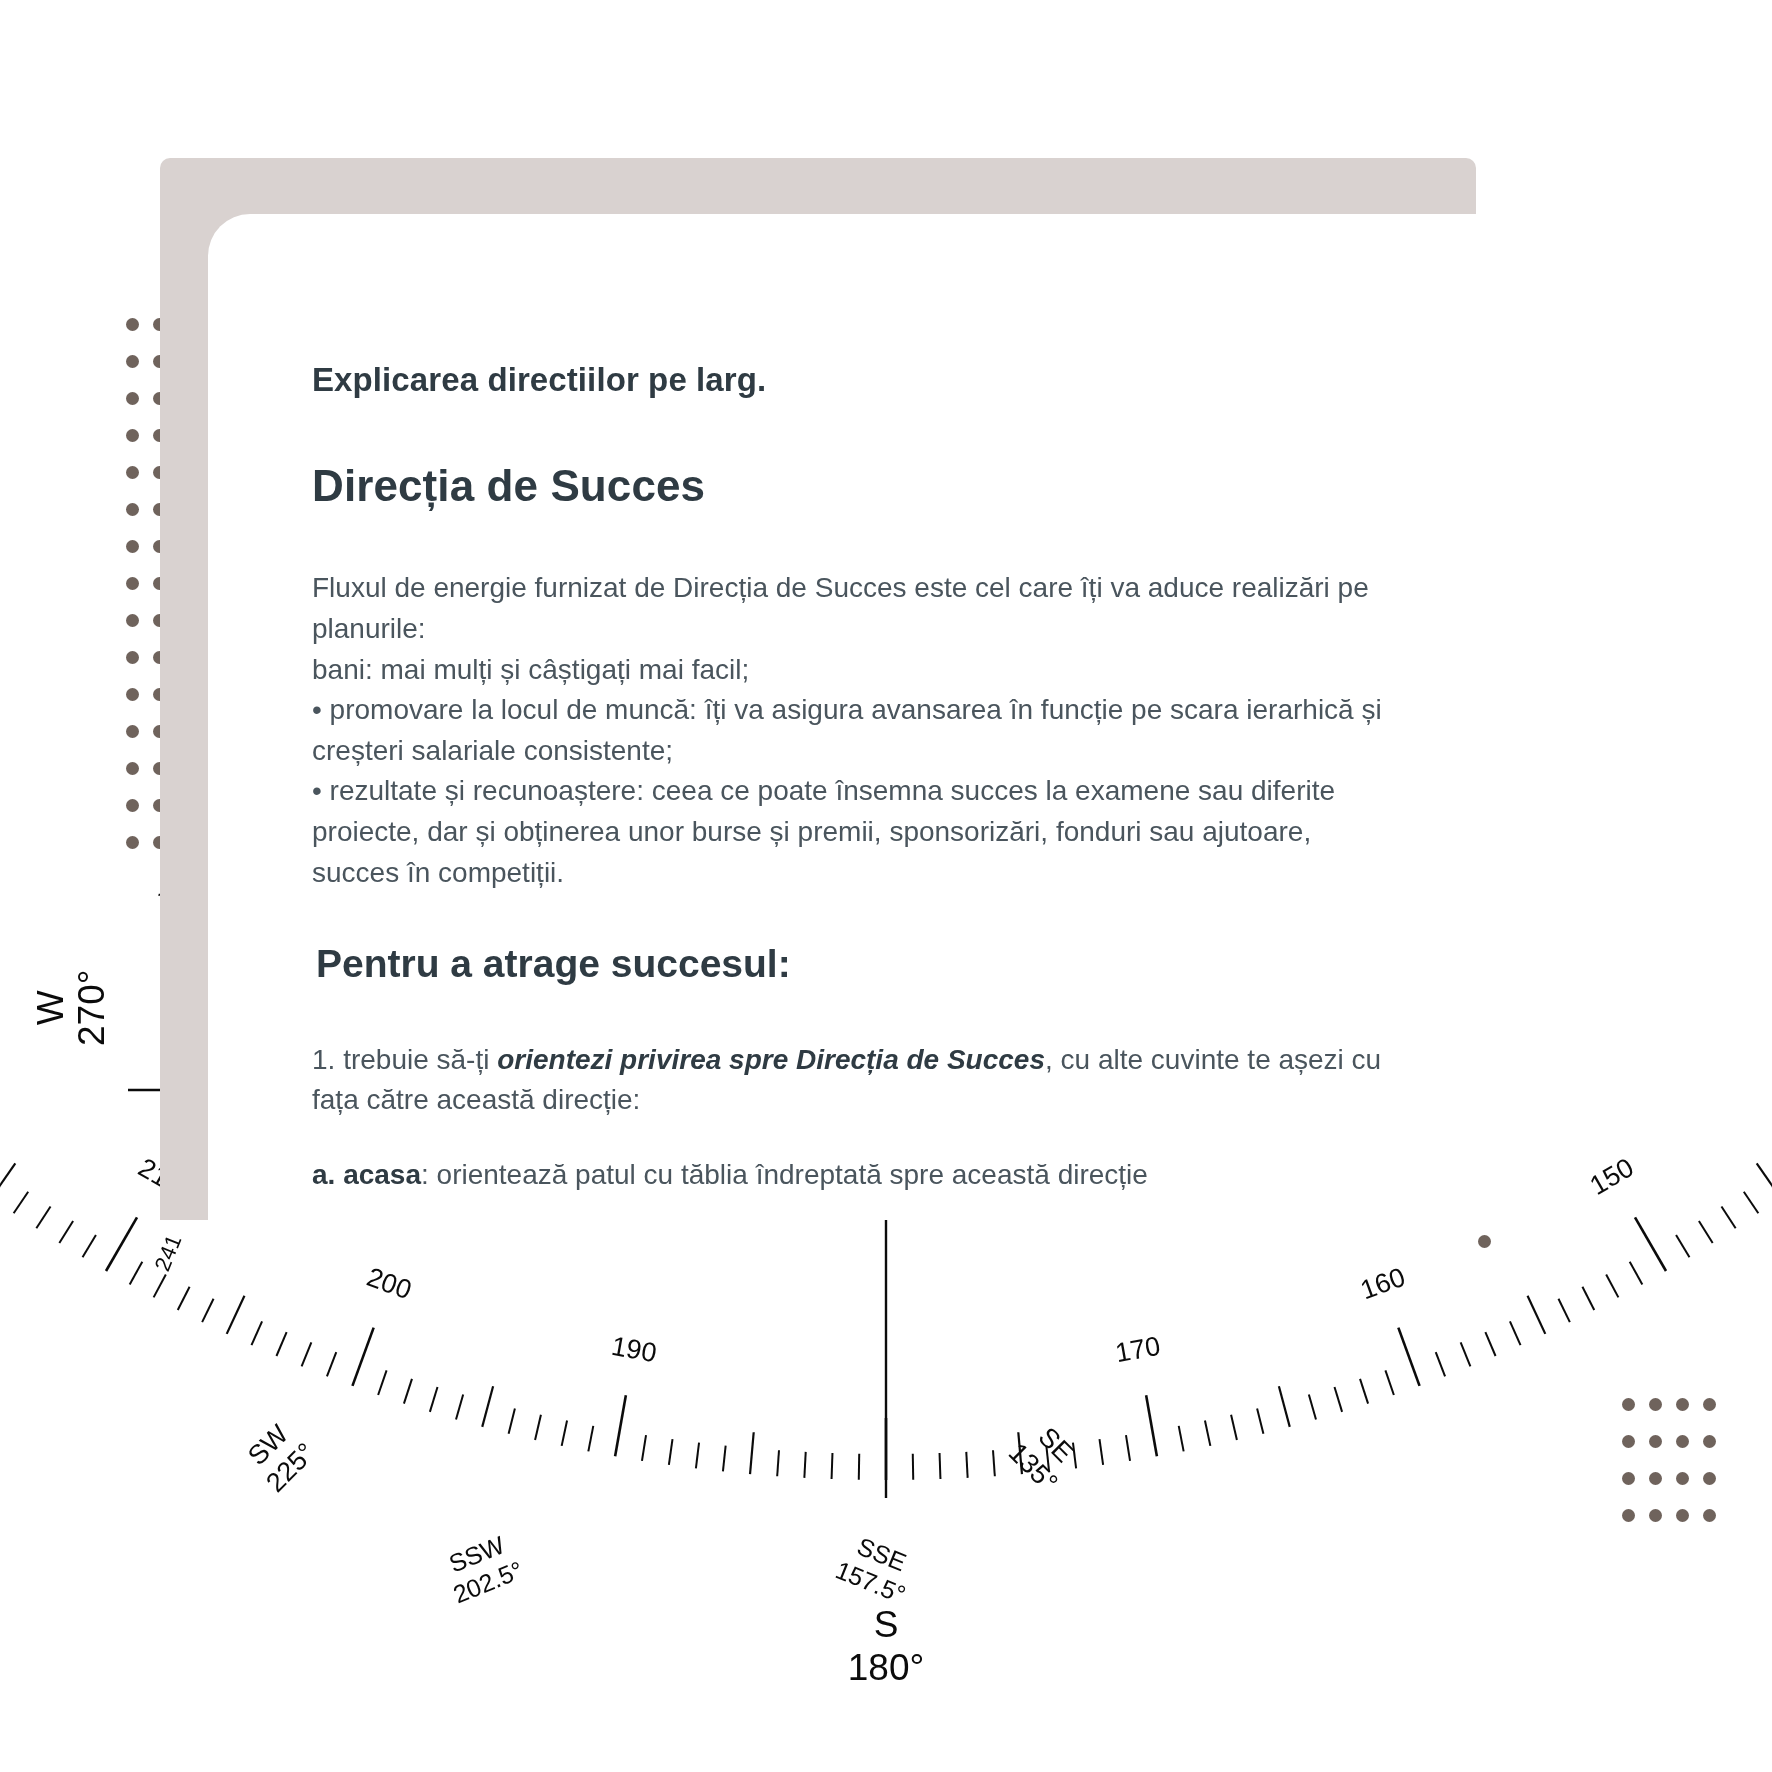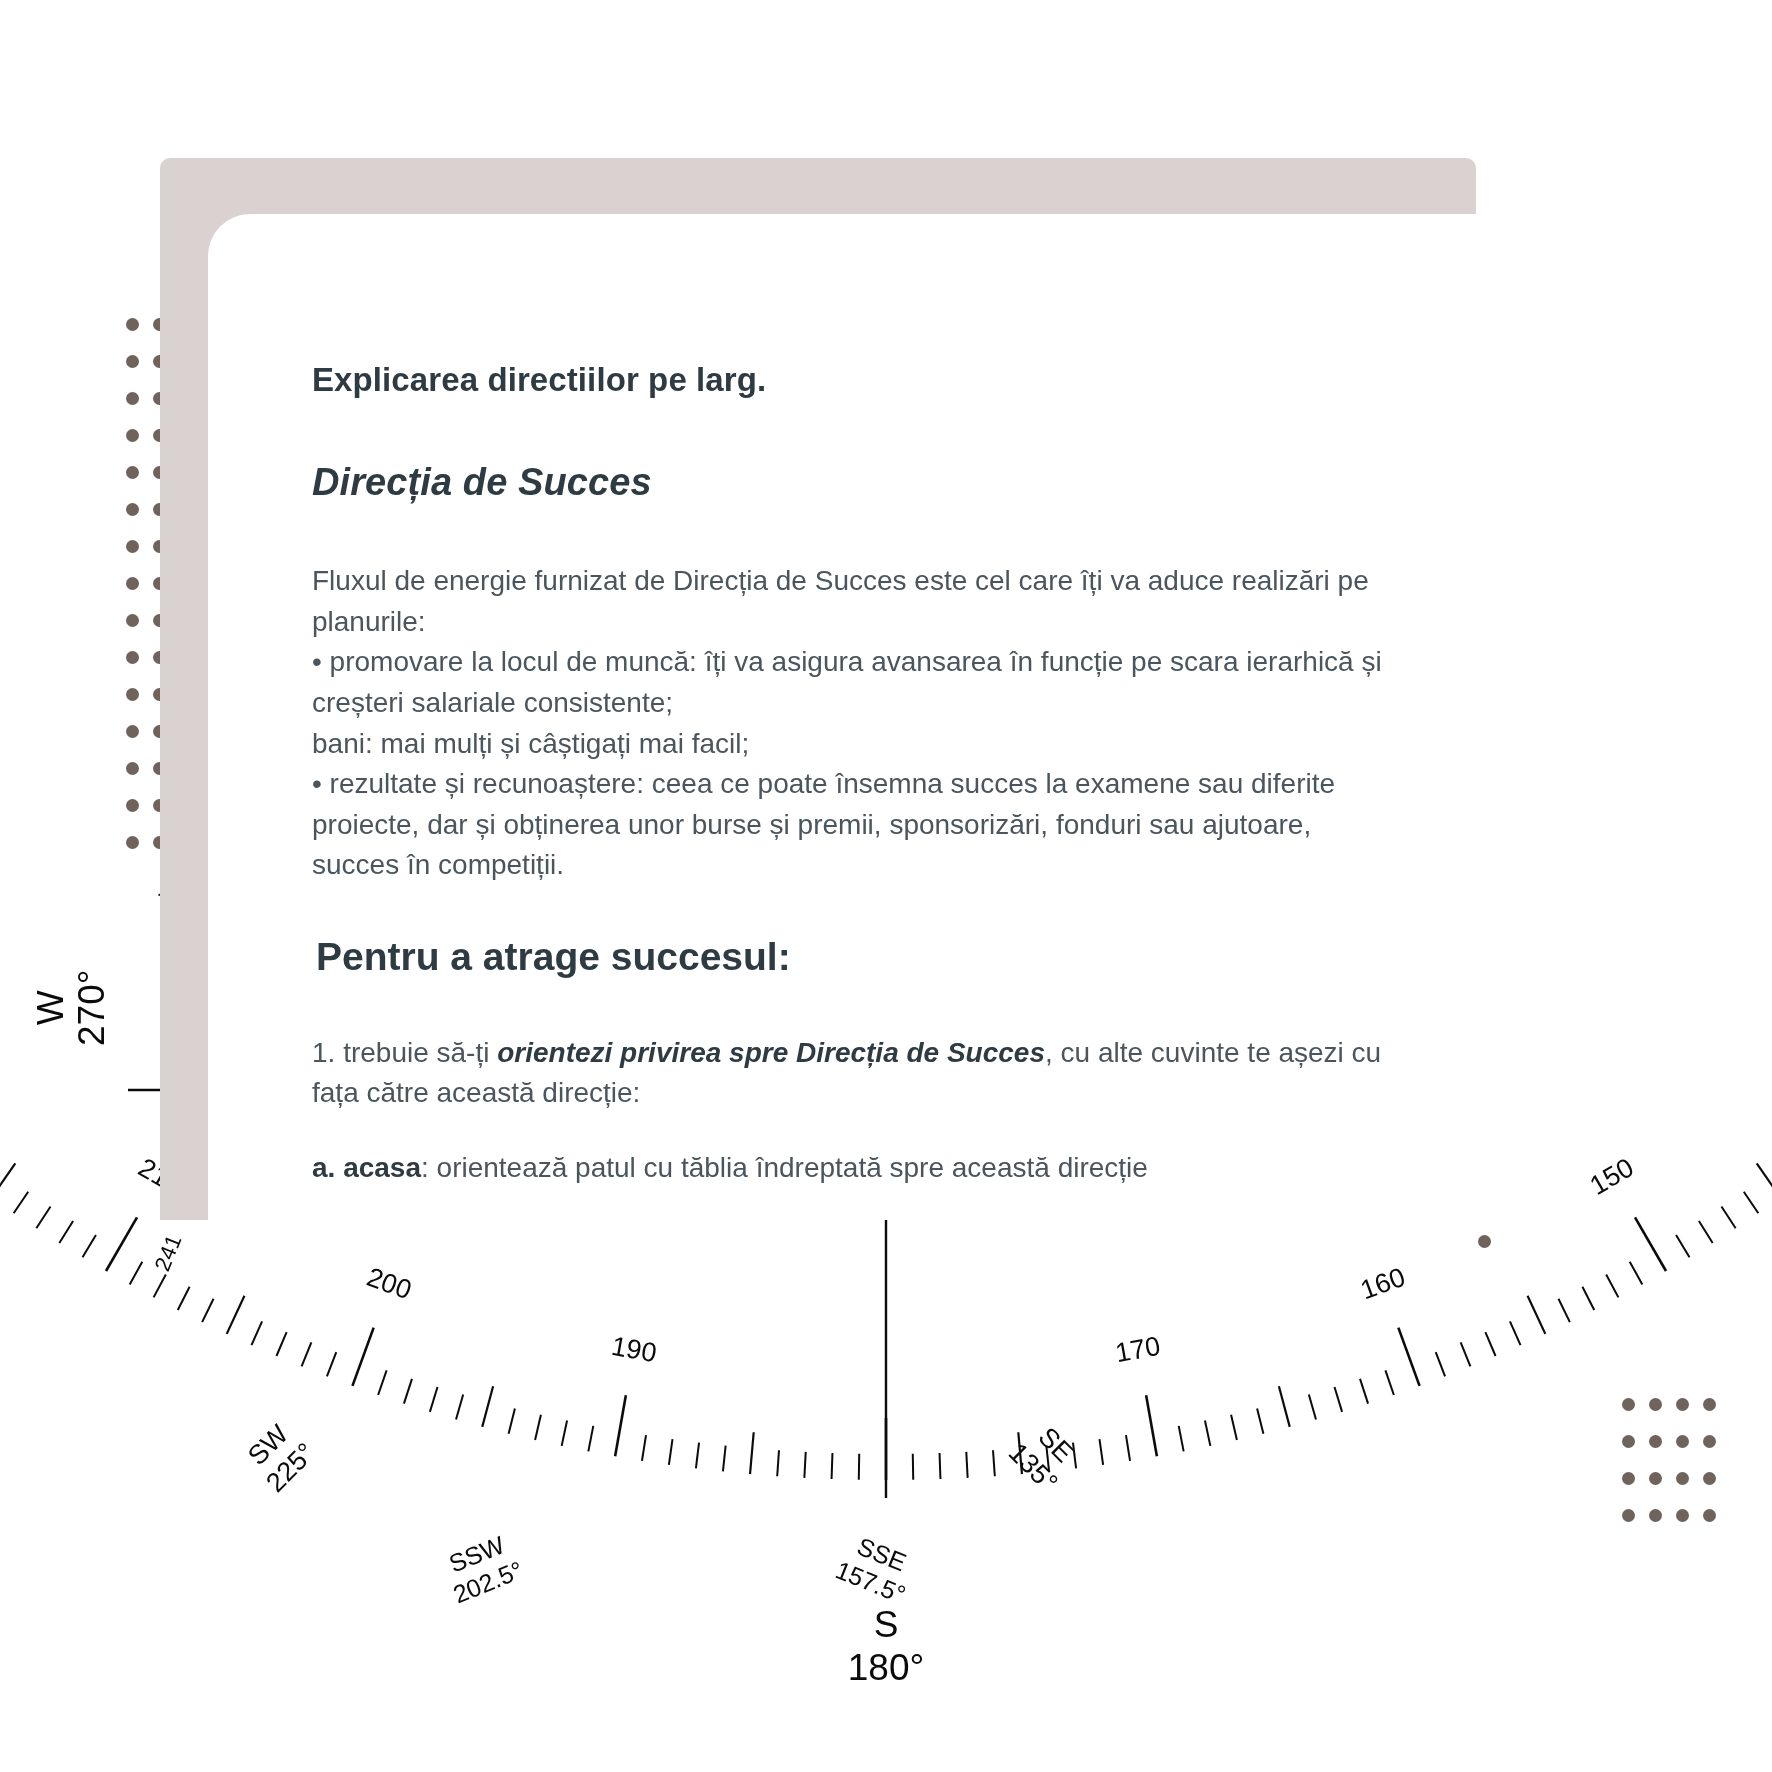--- a/index.html
+++ b/index.html
@@ -33,22 +33,22 @@
     z-index:4;overflow:hidden;
   }
   #card-inner{padding:146px 0 0 104px;width:1070px;}
 
   
   .doc-h1{
     font-size:33px;font-weight:700;color:#2f3b43;letter-spacing:.1px;
     margin:0 0 60px 0;line-height:1.2;
   }
   .doc-h2{
-    font-size:38px;font-weight:700;color:#2f3b43;letter-spacing:.1px;
-    margin:0 0 56px 0;line-height:1.2;font-style:italic;
+    font-size:44px;font-weight:700;color:#2f3b43;letter-spacing:.1px;
+    margin:0 0 56px 0;line-height:1.2;
   }
   .doc-p{
     font-size:28px;color:#4a555d;line-height:1.45;margin:0 0 34px 0;
     font-weight:400;
   }
   .doc-p.tight{margin-bottom:0;}
   .doc-h3{
     font-size:39px;font-weight:700;color:#2f3b43;margin:46px 0 50px 4px;
     line-height:1.3;
   }
@@ -293,22 +293,22 @@
 <div id="frame"></div>
 
 <div id="card">
   <div id="card-inner">
 
     <h1 class="doc-h1">Explicarea directiilor pe larg.</h1>
 
     <h2 class="doc-h2">Direcția de Succes</h2>
 
     <p class="doc-p tight">Fluxul de energie furnizat de Direcția de Succes este cel care îți va aduce realizări pe planurile:</p>
+    <p class="doc-p tight">bani: mai mulți și câștigați mai facil;</p>
     <p class="doc-p tight">• promovare la locul de muncă: îți va asigura avansarea în funcție pe scara ierarhică și creșteri salariale consistente;</p>
-    <p class="doc-p tight">bani: mai mulți și câștigați mai facil;</p>
     <p class="doc-p">• rezultate și recunoaștere: ceea ce poate însemna succes la examene sau diferite proiecte, dar și obținerea unor burse și premii, sponsorizări, fonduri sau ajutoare, succes în competiții.</p>
 
     <h3 class="doc-h3">Pentru a atrage succesul:</h3>
 
     <p class="doc-p">
       <span>1. trebuie să-ți </span><em>orientezi privirea spre Direcția de Succes</em><span>, cu alte cuvinte te așezi cu fața către această direcție:</span>
     </p>
 
     <p class="doc-p">
       <b>a. acasa</b><span>: orientează patul cu tăblia îndreptată spre această direcție</span>

